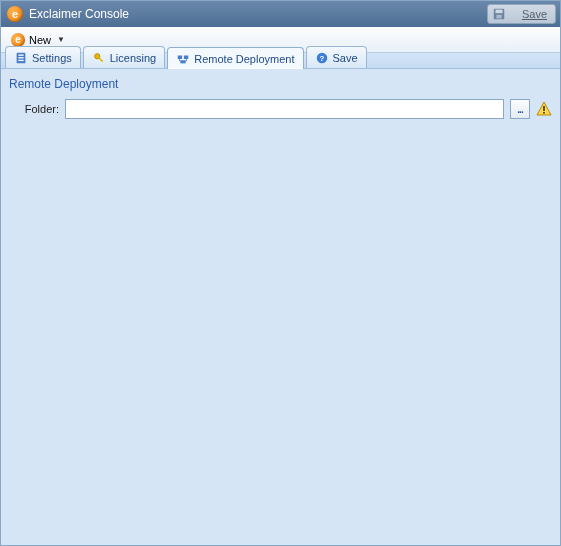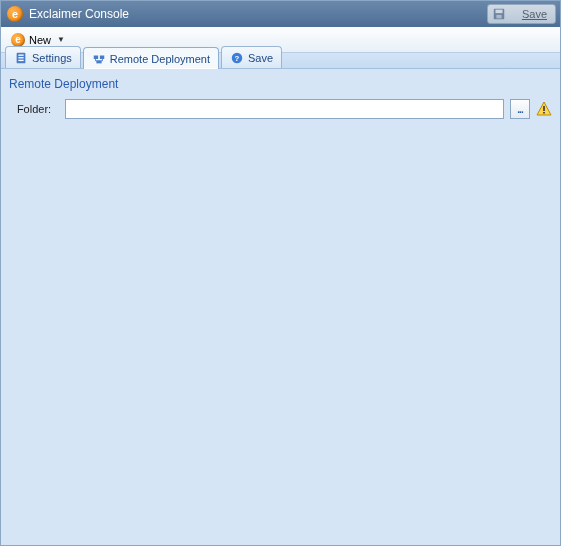--- a/index.html
+++ b/index.html
@@ -101,21 +101,21 @@
     padding: 8px 8px 6px 8px;
   }
   .form-row {
     display: flex;
     align-items: center;
     padding: 2px 8px;
     gap: 6px;
   }
   .form-row .label {
     width: 50px;
-    text-align: center;
+    text-align: right;
     color: #222;
   }
   .folder-input {
     flex: 1;
     height: 20px;
     border: 1px solid #8aa7c5;
     background: #fff;
     padding: 2px 4px;
     font-family: inherit;
     font-size: 11px;
@@ -173,20 +173,27 @@
 
   <div class="tabbar">
     <div class="tab">
       <svg viewBox="0 0 16 16">
           <rect x="3" y="2" width="10" height="12" rx="1" fill="#4a7dc9"></rect>
           <rect x="5" y="4" width="6" height="1.5" fill="#fff"></rect>
           <rect x="5" y="7" width="6" height="1.5" fill="#fff"></rect>
           <rect x="5" y="10" width="6" height="1.5" fill="#fff"></rect>
         </svg>
       <span>Settings</span>
+    </div>
+    <div class="tab">
+      <svg viewBox="0 0 16 16">
+          <circle cx="6" cy="6" r="3" fill="#e6b800" stroke="#b38600"></circle>
+          <rect x="8" y="7" width="6" height="2" fill="#e6b800" transform="rotate(45 8 8)"></rect>
+        </svg>
+      <span>Licensing</span>
     </div>
     <div class="tab active">
       <svg viewBox="0 0 16 16">
           <rect x="2" y="4" width="5" height="4" fill="#4a7dc9"></rect>
           <rect x="9" y="4" width="5" height="4" fill="#4a7dc9"></rect>
           <rect x="5" y="10" width="6" height="3" fill="#4a7dc9"></rect>
           <path d="M4 8 v2 h8 v-2" stroke="#4a7dc9" stroke-width="1" fill="none"></path>
         </svg>
       <span>Remote Deployment</span>
     </div>

